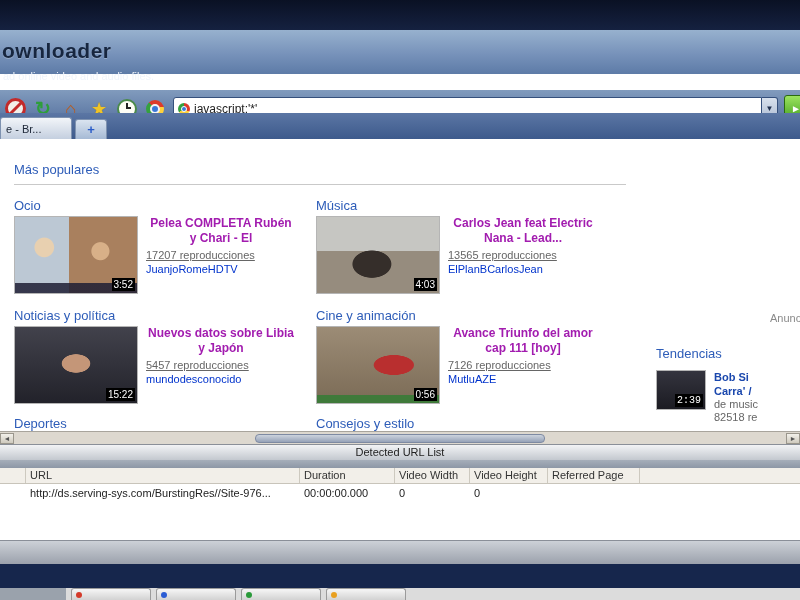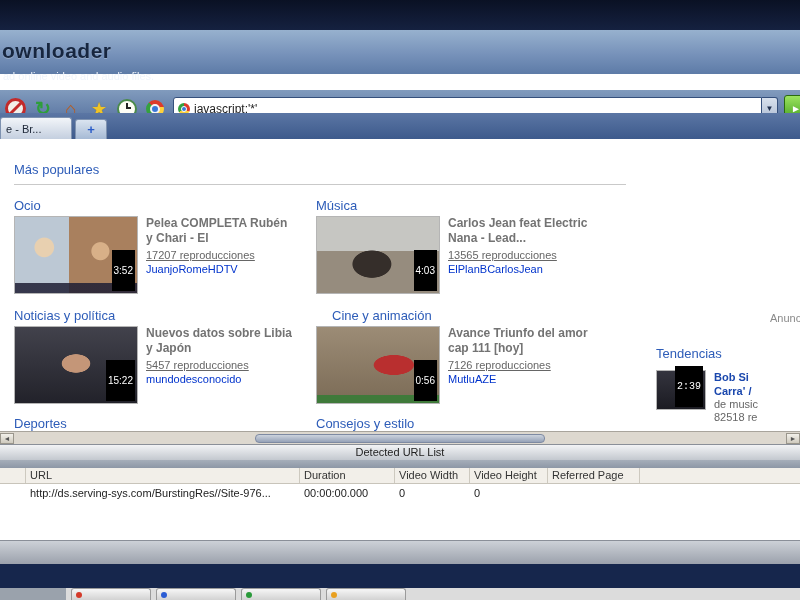--- a/index.html
+++ b/index.html
@@ -46,23 +46,23 @@
   .divider{position:absolute;left:14px;top:30px;width:612px;height:1px;background:#c9c9c9;}
   .sec-h{position:absolute;font-size:13px;color:#2d5cb8;cursor:pointer;white-space:nowrap;}
   .video{position:absolute;display:flex;}
   .thumb{width:124px;height:78px;border:1px solid #b5b5b5;position:relative;flex:0 0 auto;box-sizing:border-box;cursor:pointer;}
   .thumb-s{width:50px;height:40px;border:1px solid #b5b5b5;position:relative;flex:0 0 auto;box-sizing:border-box;cursor:pointer;font-family:Liberation Mono, monospace;}
   .thumb-1{background:linear-gradient(to top,rgba(30,30,52,.85) 0 13%,rgba(0,0,0,0) 13%),radial-gradient(circle at 24% 40%,#e8d0b0 0 9%,rgba(0,0,0,0) 10%),radial-gradient(circle at 70% 45%,#d8b088 0 9%,rgba(0,0,0,0) 10%),linear-gradient(90deg,#bcc8d4 0 44%,#a9805e 44%);}
   .thumb-2{background:radial-gradient(ellipse at 45% 62%,#352e2a 0 20%,rgba(0,0,0,0) 21%),linear-gradient(180deg,#c6c6c2 0 45%,#968c7e 45%);}
   .thumb-3{background:radial-gradient(ellipse at 50% 48%,#c49678 0 16%,rgba(0,0,0,0) 17%),linear-gradient(180deg,#42424c,#22222a);}
   .thumb-4{background:linear-gradient(to top,#3f7a3a 0 11%,rgba(0,0,0,0) 11%),radial-gradient(ellipse at 63% 50%,#b92f2f 0 18%,rgba(0,0,0,0) 19%),linear-gradient(180deg,#9c8c76,#7b6b56);}
   .thumb-5{background:linear-gradient(180deg,#34343e,#1b1b22);}
-  .dur{position:absolute;right:2px;bottom:2px;background:#000;color:#fff;font-size:10px;line-height:13px;padding:14px 2px;}
+  .dur{position:absolute;right:2px;bottom:2px;background:#000;color:#fff;font-size:10px;line-height:13px;padding:0 2px;}
   .vmeta{margin-left:8px;width:150px;}
-  .vtitle{display:block;font-size:12px;font-weight:bold;color:#737373;text-decoration:none;line-height:15px;cursor:pointer;}
+  .vtitle{display:block;font-size:12px;font-weight:bold;color:#a21caf;text-decoration:none;line-height:15px;cursor:pointer;text-align:center;}
   .vviews{font-size:11px;color:#666;margin-top:3px;text-decoration:underline;}
   .vchannel{display:block;font-size:11px;color:#0033cc;text-decoration:none;margin-top:2px;cursor:pointer;}
   .ad-label{position:absolute;left:770px;top:158px;font-size:11px;color:#8a8a8a;white-space:nowrap;}
   .vtitle-s{display:block;font-size:11px;font-weight:bold;color:#1a47ad;line-height:14px;white-space:nowrap;cursor:pointer;}
   .vmeta-s{margin-left:8px;width:130px;}
   .vviews-s{font-size:11px;color:#666;line-height:13px;white-space:nowrap;}
 
   
   .hscroll{top:431px;height:13px;background:#ddd8cf;border-top:1px solid #a8a49c;}
   .hs-btn{position:absolute;top:1px;width:14px;height:11px;background:linear-gradient(#f2f0ea,#cfcabe);border:1px solid #9a968c;box-sizing:border-box;font-size:7px;color:#555;display:flex;align-items:center;justify-content:center;}
@@ -176,21 +176,21 @@
       <div class="thumb thumb-3">
         <span class="dur">15:22</span>
       </div>
       <div class="vmeta">
         <span class="vtitle">Nuevos datos sobre Libia y Japón</span>
         <div class="vviews">5457 reproducciones</div>
         <span class="vchannel">mundodesconocido</span>
       </div>
     </div>
 
-    <div class="sec-h" style="left:332px;top:154px;text-align:center;">Cine y animación</div>
+    <div class="sec-h" style="left:316px;top:154px;text-align:center;">Cine y animación</div>
     <div class="video" style="left:316px;top:172px;">
       <div class="thumb thumb-4">
         <span class="dur">0:56</span>
       </div>
       <div class="vmeta">
         <span class="vtitle">Avance Triunfo del amor cap 111 [hoy]</span>
         <div class="vviews">7126 reproducciones</div>
         <span class="vchannel">MutluAZE</span>
       </div>
     </div>

